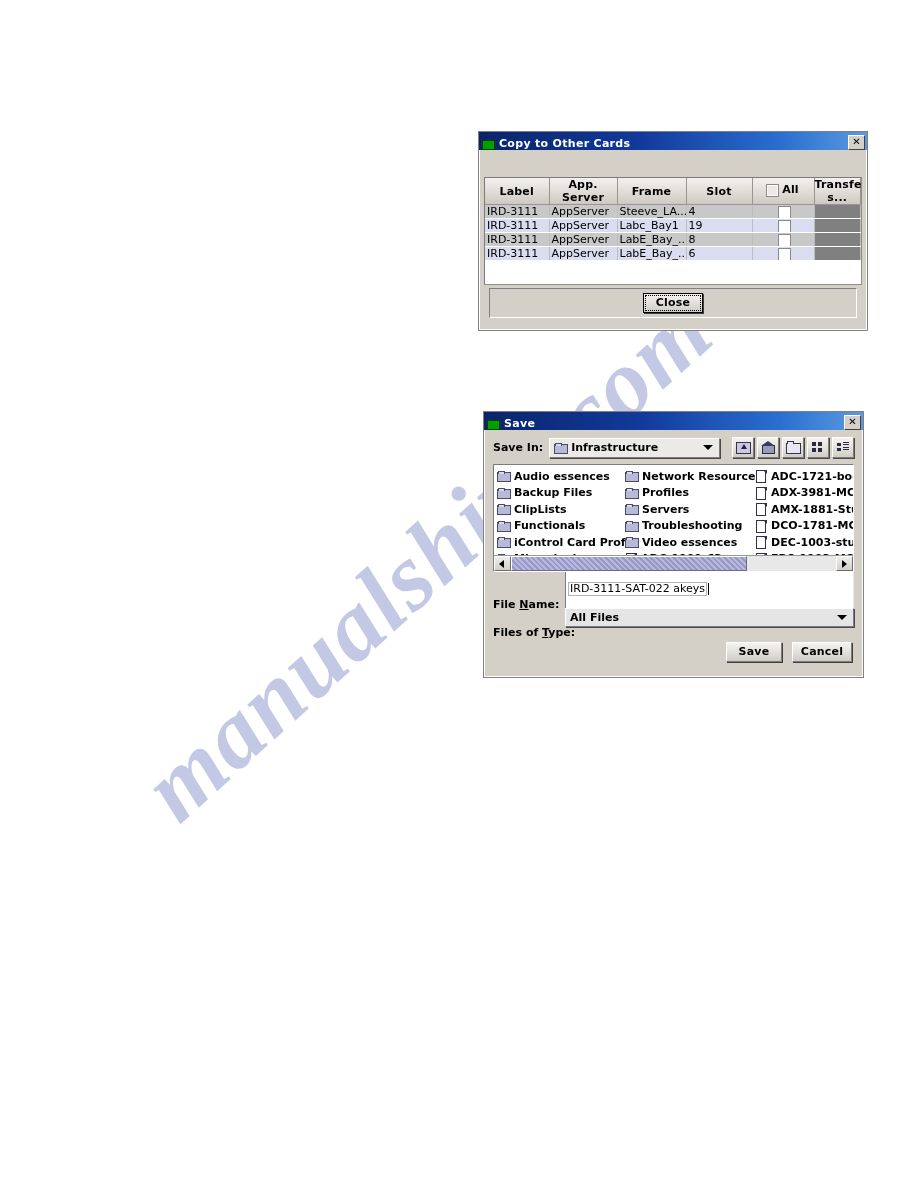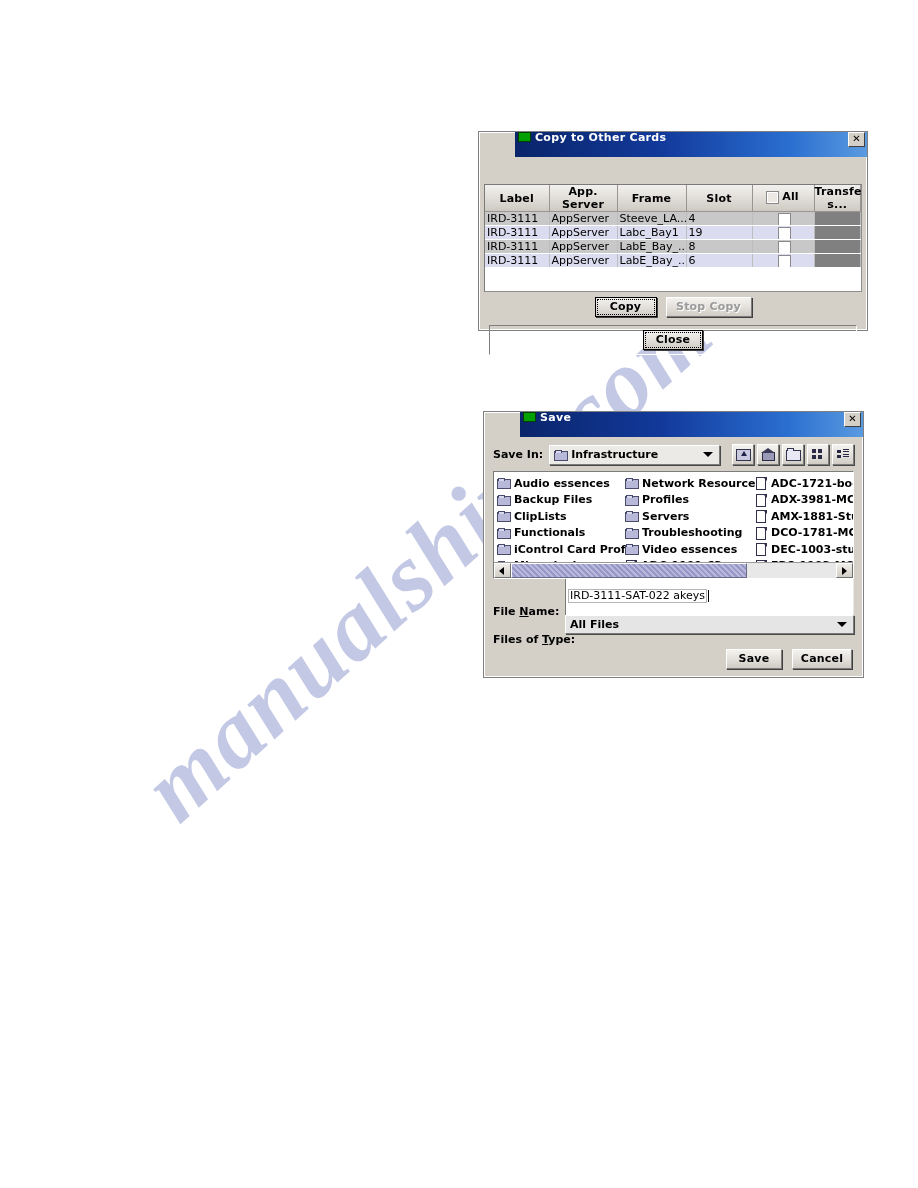--- a/index.html
+++ b/index.html
@@ -46,27 +46,26 @@
   .dialog {
     position: absolute;
     z-index: 5;
     background: #d4d0c8;
     border: 1px solid #808080;
     box-shadow: 0 0 0 1px #ffffff inset;
     font-size: 11px;
     color: #000;
   }
   .titlebar {
-    height: 25px;
+    height: 18px;
     background: linear-gradient(to right, #0a246a 0%, #123a9c 42%, #2a6fd0 78%, #5a9ae0 100%);
     display: flex;
-    align-items: flex-start;
+    align-items: flex-end;
     padding: 0 2px 0 3px;
     position: relative;
-    margin-left: 36px;
   }
   .title-icon {
     width: 11px; height: 8px;
     background: #00a000;
     border: 1px solid #004000;
     margin-right: 4px;
     flex: none;
   }
   .title-text {
     color: #ffffff;
@@ -562,24 +561,20 @@
             <td>AppServer</td>
             <td>LabE_Bay_...</td>
             <td>6</td>
             <td class="chk"><span class="cellbox"></span></td>
             <td class="xfer"></td>
           </tr>
         </tbody>
       </table>
     </div>
 
-    <div class="btnrow">
-      <div class="btn focus" id="btn-copy">Copy</div>
-      <div class="btn disabled" id="btn-stopcopy">Stop Copy</div>
-    </div>
 
     <div class="sep-panel">
       <div class="btn focus" id="btn-close">Close</div>
     </div>
   </div>
 </div>
 
 <div class="dialog" id="dlg-save">
   <div class="titlebar">
     <span class="title-icon"></span>

